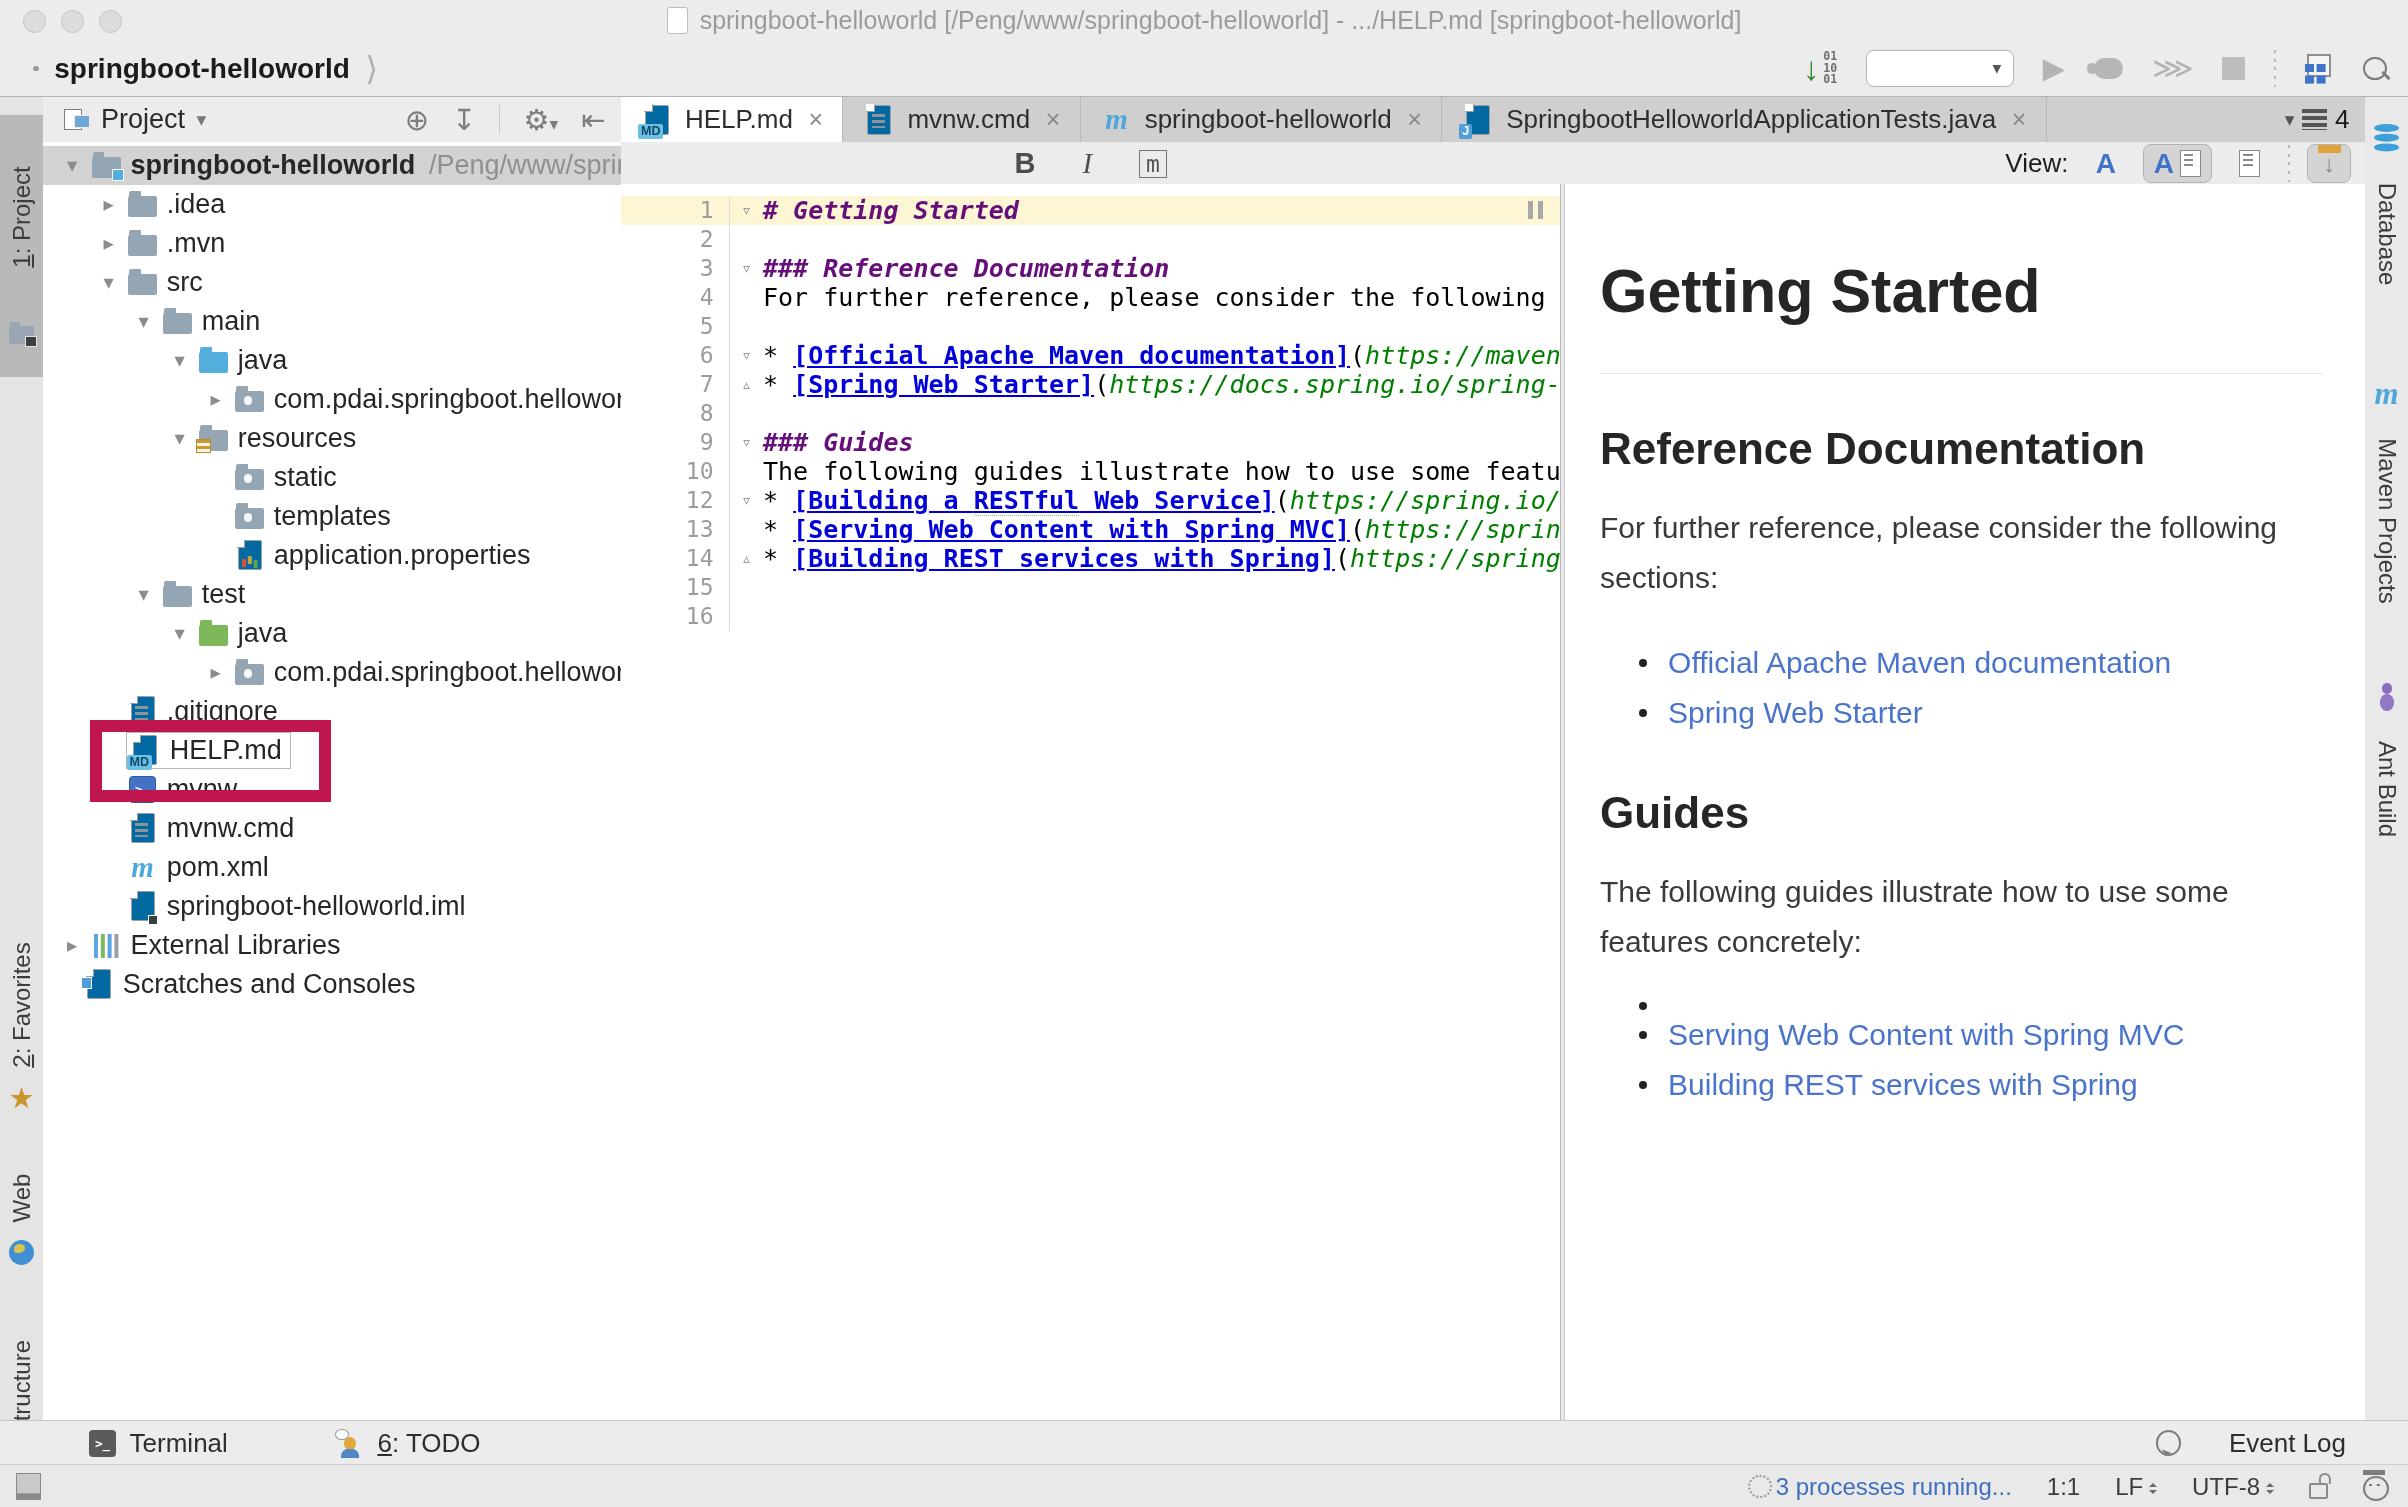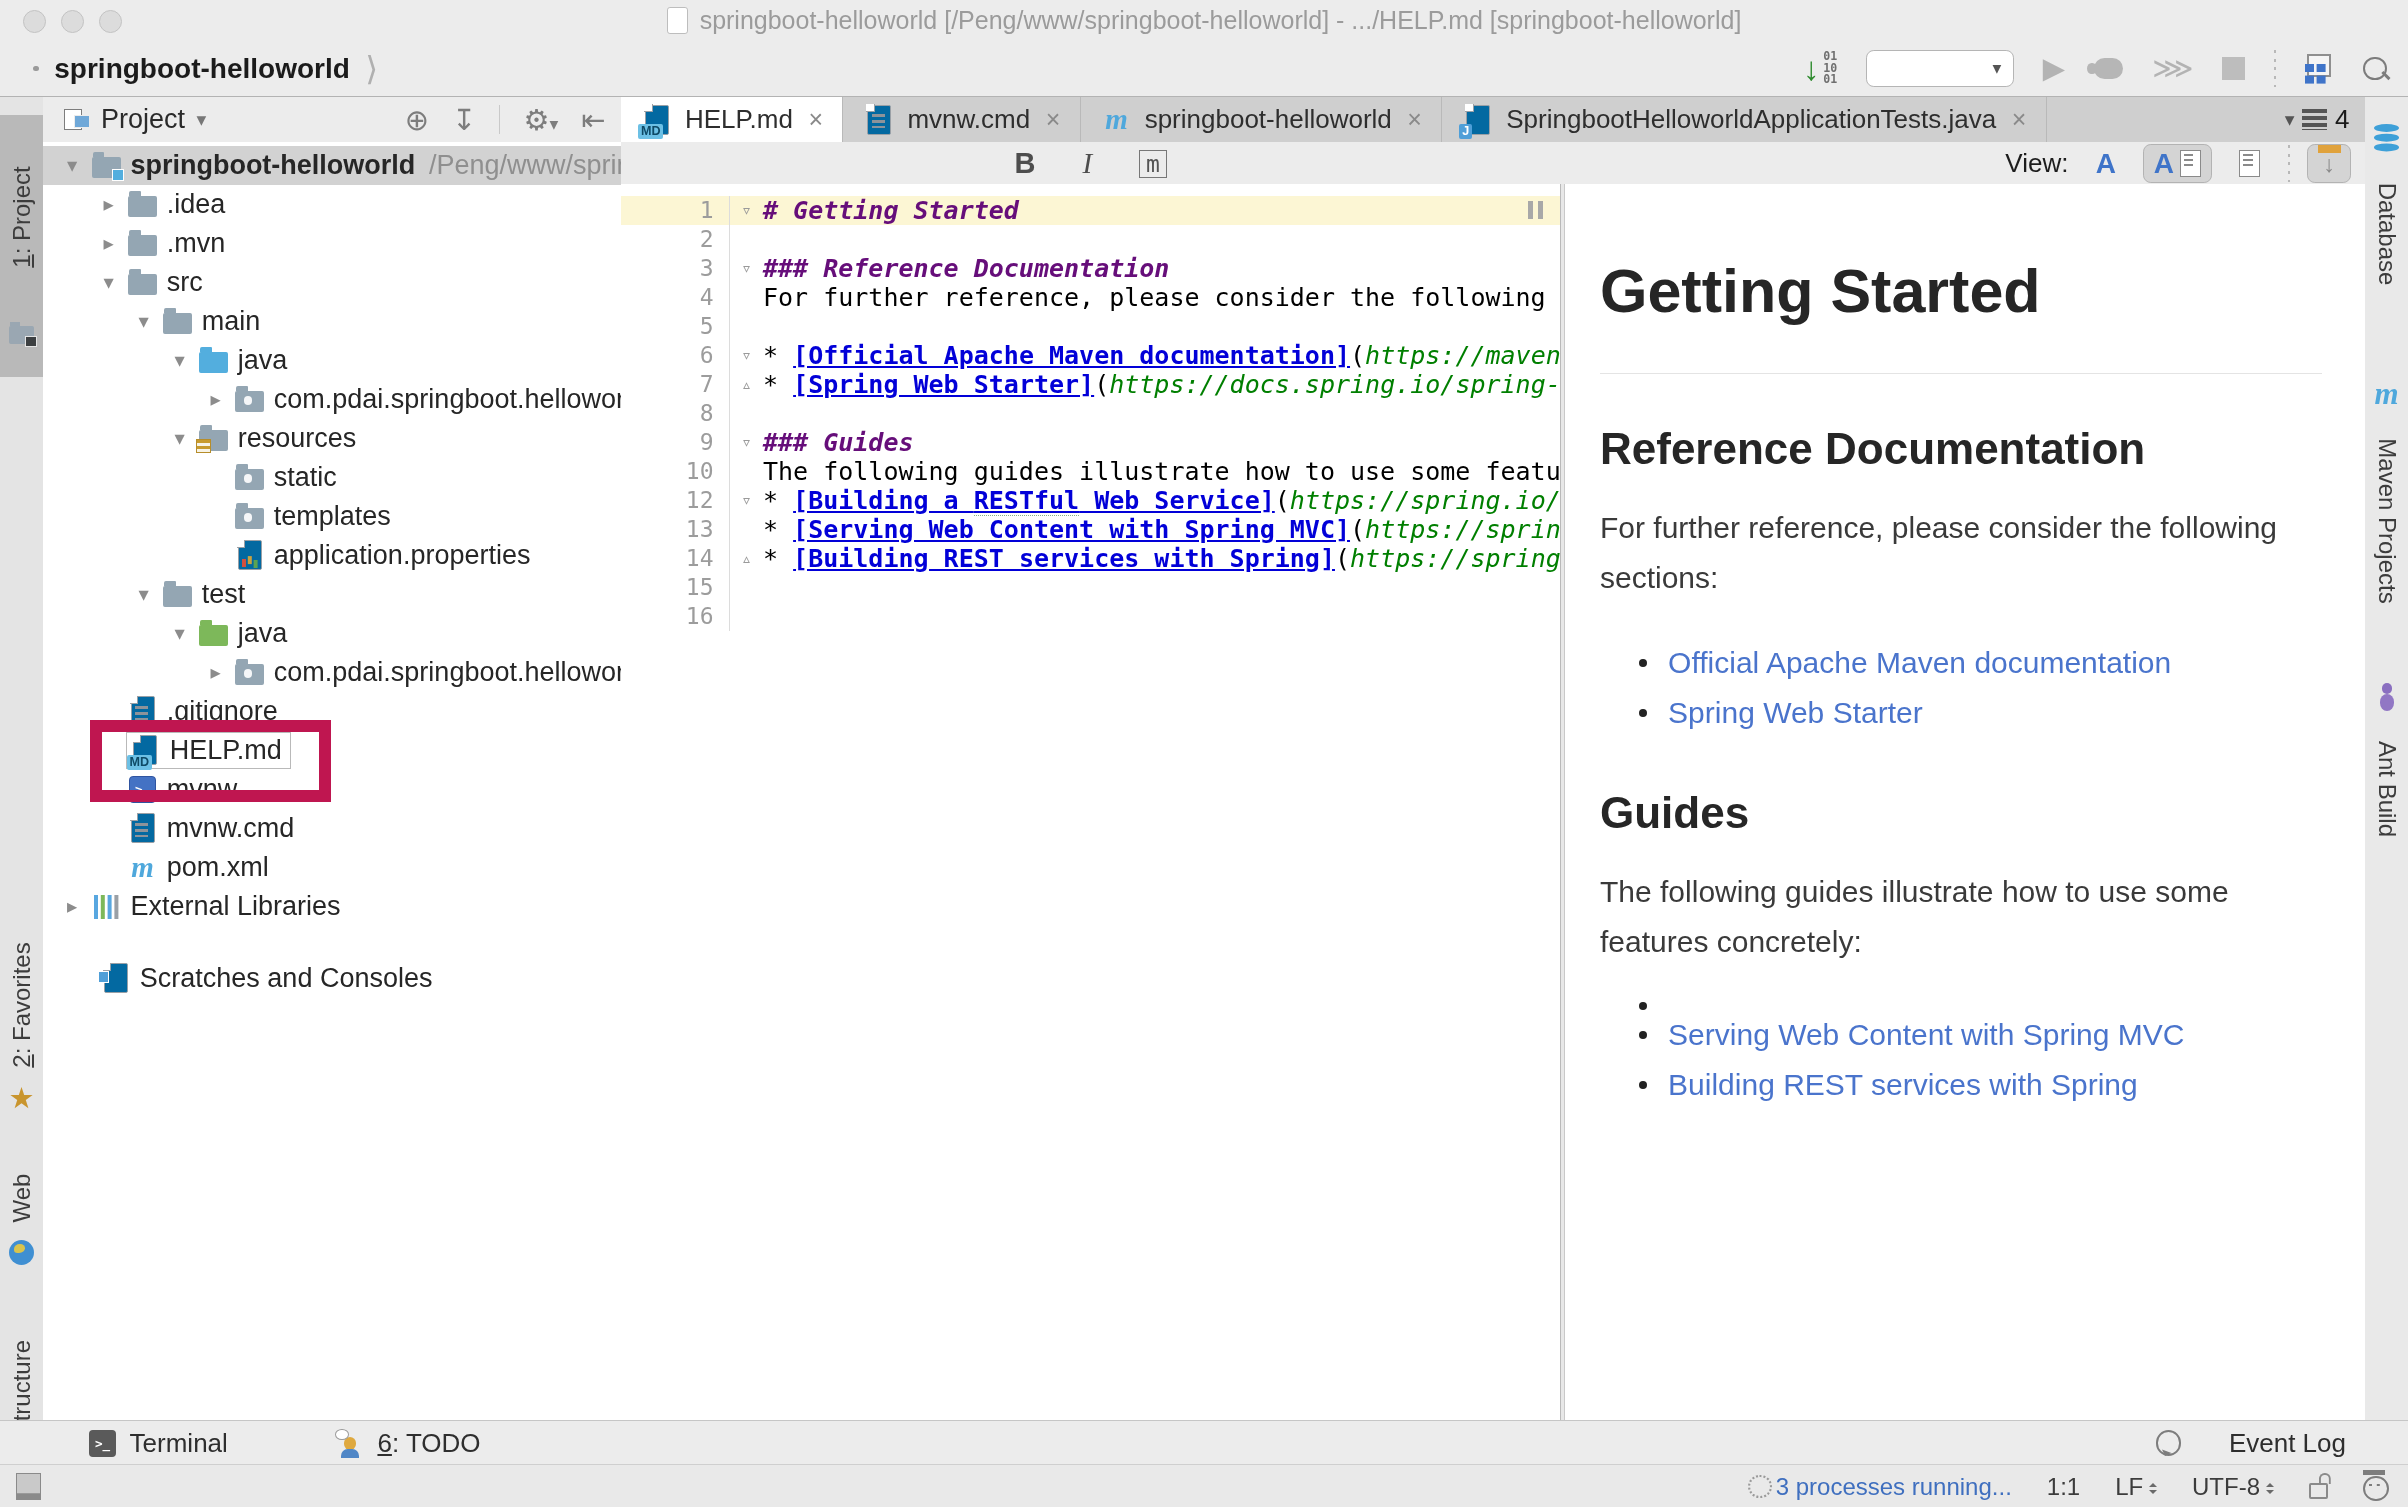--- a/index.html
+++ b/index.html
@@ -424,28 +424,35 @@
           </span>
           <span class="lbl">mvnw.cmd</span>
         </div>
         <div class="trow" style="padding-left: 48px;">
           <span class="chev"></span>
           <span class="ic">
             <span class="mavensm">m</span>
           </span>
           <span class="lbl">pom.xml</span>
         </div>
+        <div class="trow" style="padding-left: 48px;">
+          <span class="chev"></span>
+          <span class="ic">
+            <span class="pgico sqb"></span>
+          </span>
+          <span class="lbl">springboot-helloworld.iml</span>
+        </div>
         <div class="trow" style="padding-left: 11.6px;">
           <span class="chev">▸</span>
           <span class="ic">
             <span class="extbars"></span>
           </span>
           <span class="lbl">External Libraries</span>
         </div>
-        <div class="trow" style="padding-left: 21px; margin-top: 33px;">
+        <div class="trow" style="padding-left: 4px;">
           <span class="chev"></span>
           <span class="ic">
             <span class="pgico scr"></span>
           </span>
           <span class="lbl">Scratches and Consoles</span>
         </div>
       </div>
   </div>
 
   <div class="tabsbar">

